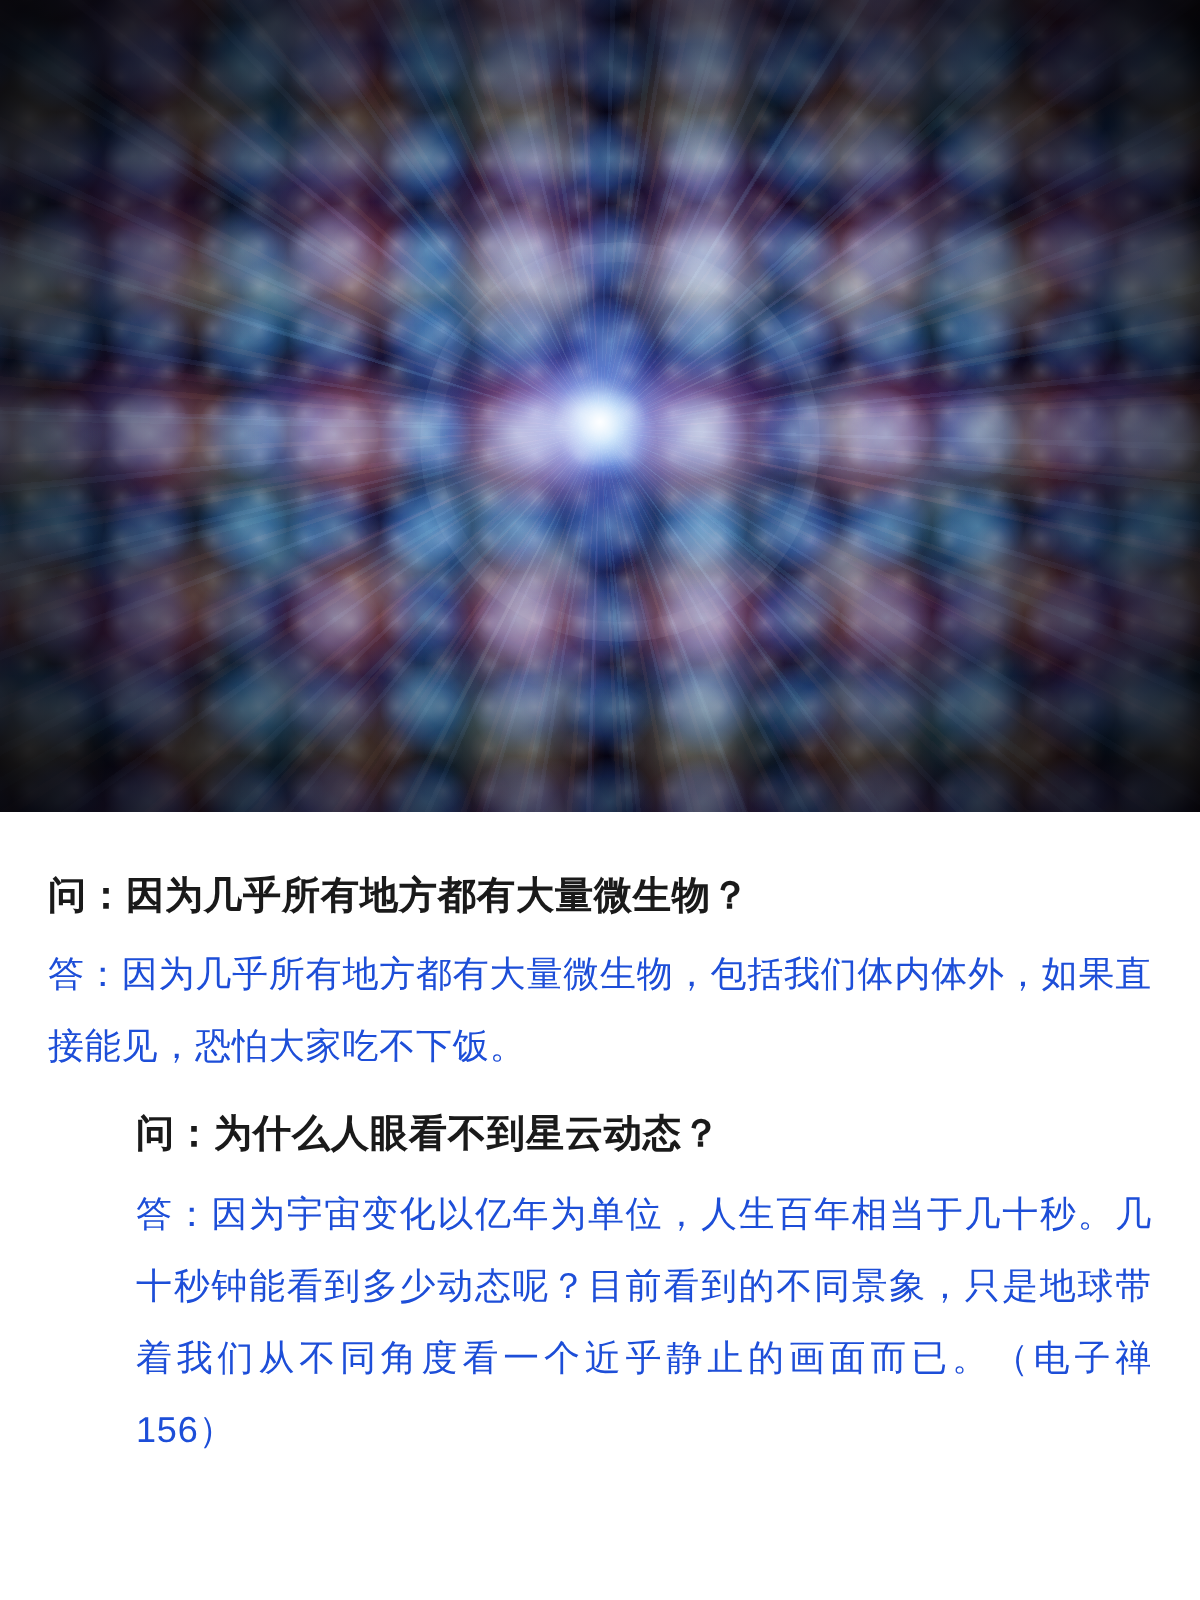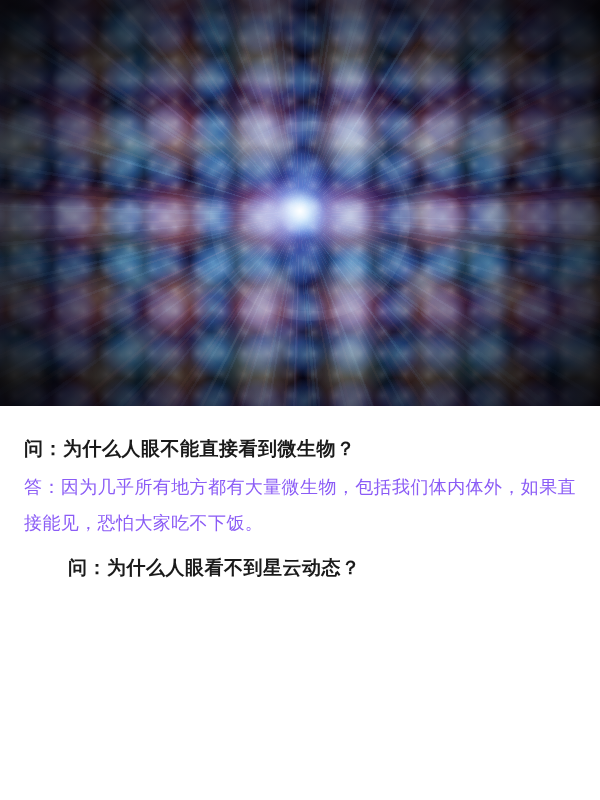--- a/index.html
+++ b/index.html
@@ -160,21 +160,21 @@
     font-size: 19px;
     font-weight: bold;
     color: #1a1a1a;
     line-height: 1.75;
     letter-spacing: 0.5px;
     margin: 0 0 4px 0;
   }
   .a-line {
     font-size: 18px;
     font-weight: normal;
-    color: #8b5cf6;
+    color: #1d4ed8;
     line-height: 2.0;
     letter-spacing: 0.4px;
     margin: 0 0 10px 0;
     text-align: justify;
   }
   .q-line:nth-of-type(n) { }
   .spacer-q { margin-top: 6px; margin-left: 44px; }
 </style>
 </head>
 <body>
@@ -192,23 +192,24 @@
     <div class="dots pink"></div>
     <div class="dots cyan"></div>
     <div class="core-ring"></div>
     <div class="core"></div>
     <div class="vignette"></div>
   </div>
 
   <div class="content">
 
     <div class="qa-block">
-      <p class="q-line">问：为什么人眼不能直接看到微生物？</p>
+      <p class="q-line">问：因为几乎所有地方都有大量微生物？</p>
       <p class="a-line">答：因为几乎所有地方都有大量微生物，包括我们体内体外，如果直接能见，恐怕大家吃不下饭。</p>
     </div>
 
     <div class="qa-block spacer-q">
       <p class="q-line">问：为什么人眼看不到星云动态？</p>
+      <p class="a-line">答：因为宇宙变化以亿年为单位，人生百年相当于几十秒。几十秒钟能看到多少动态呢？目前看到的不同景象，只是地球带着我们从不同角度看一个近乎静止的画面而已。（电子禅156）</p>
     </div>
 
   </div>
 
 </div>
 
 </body></html>

